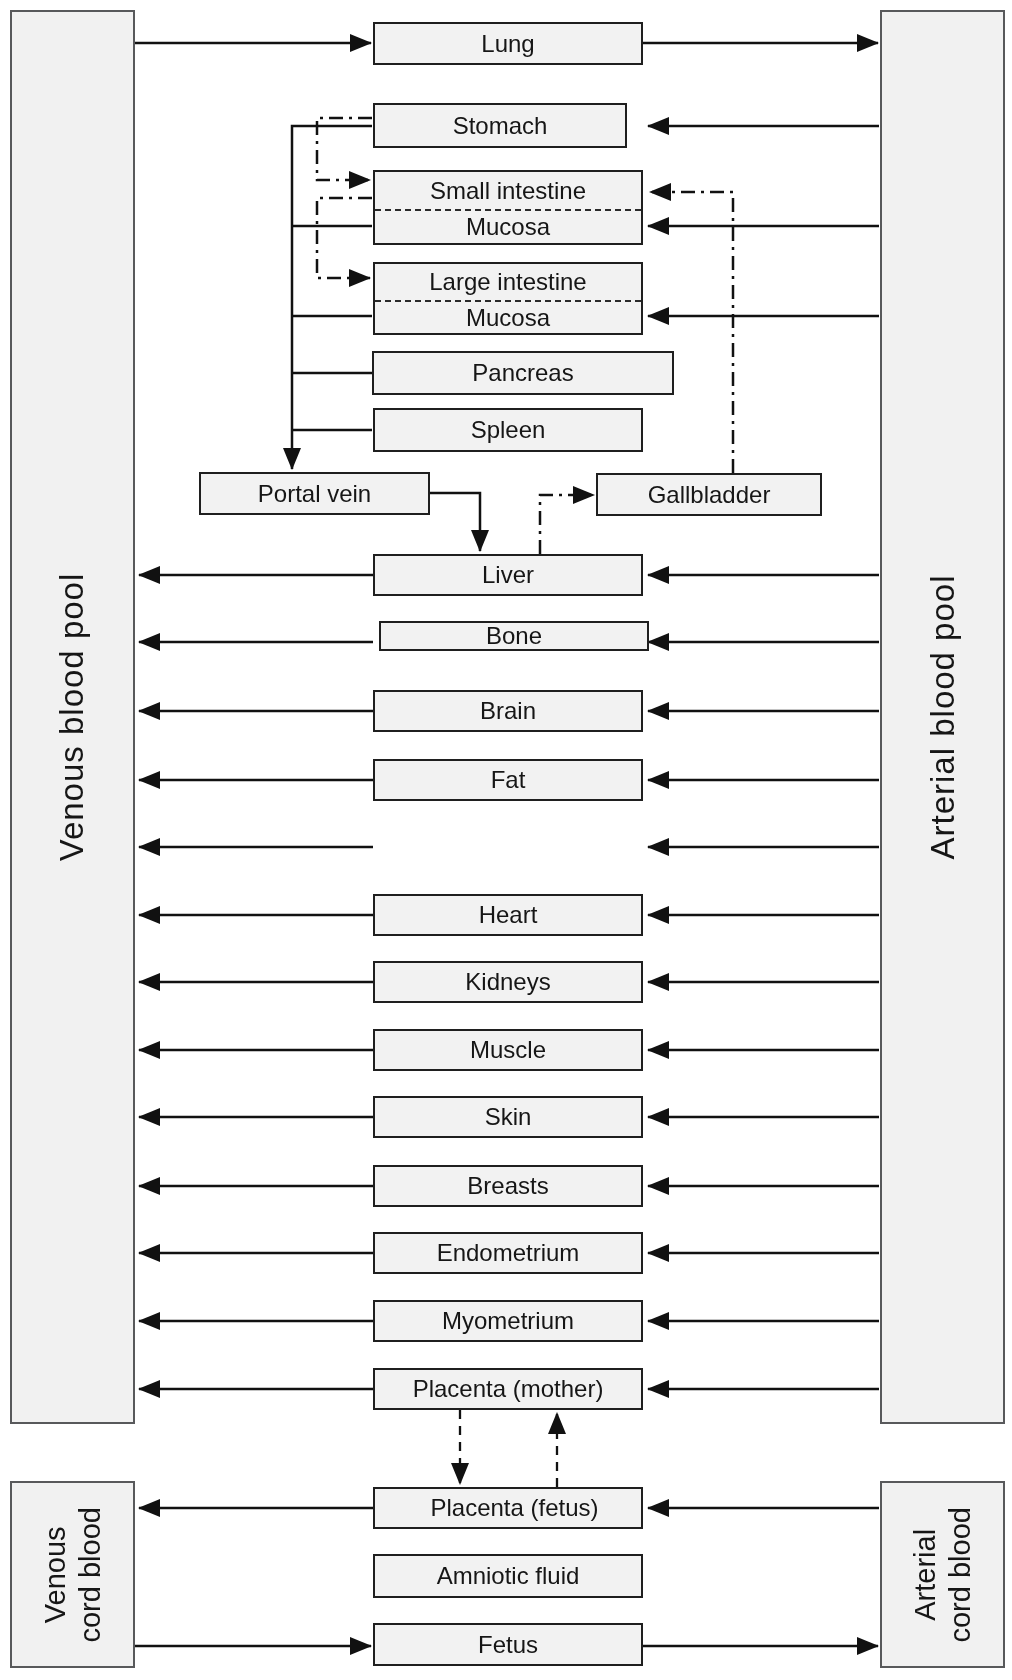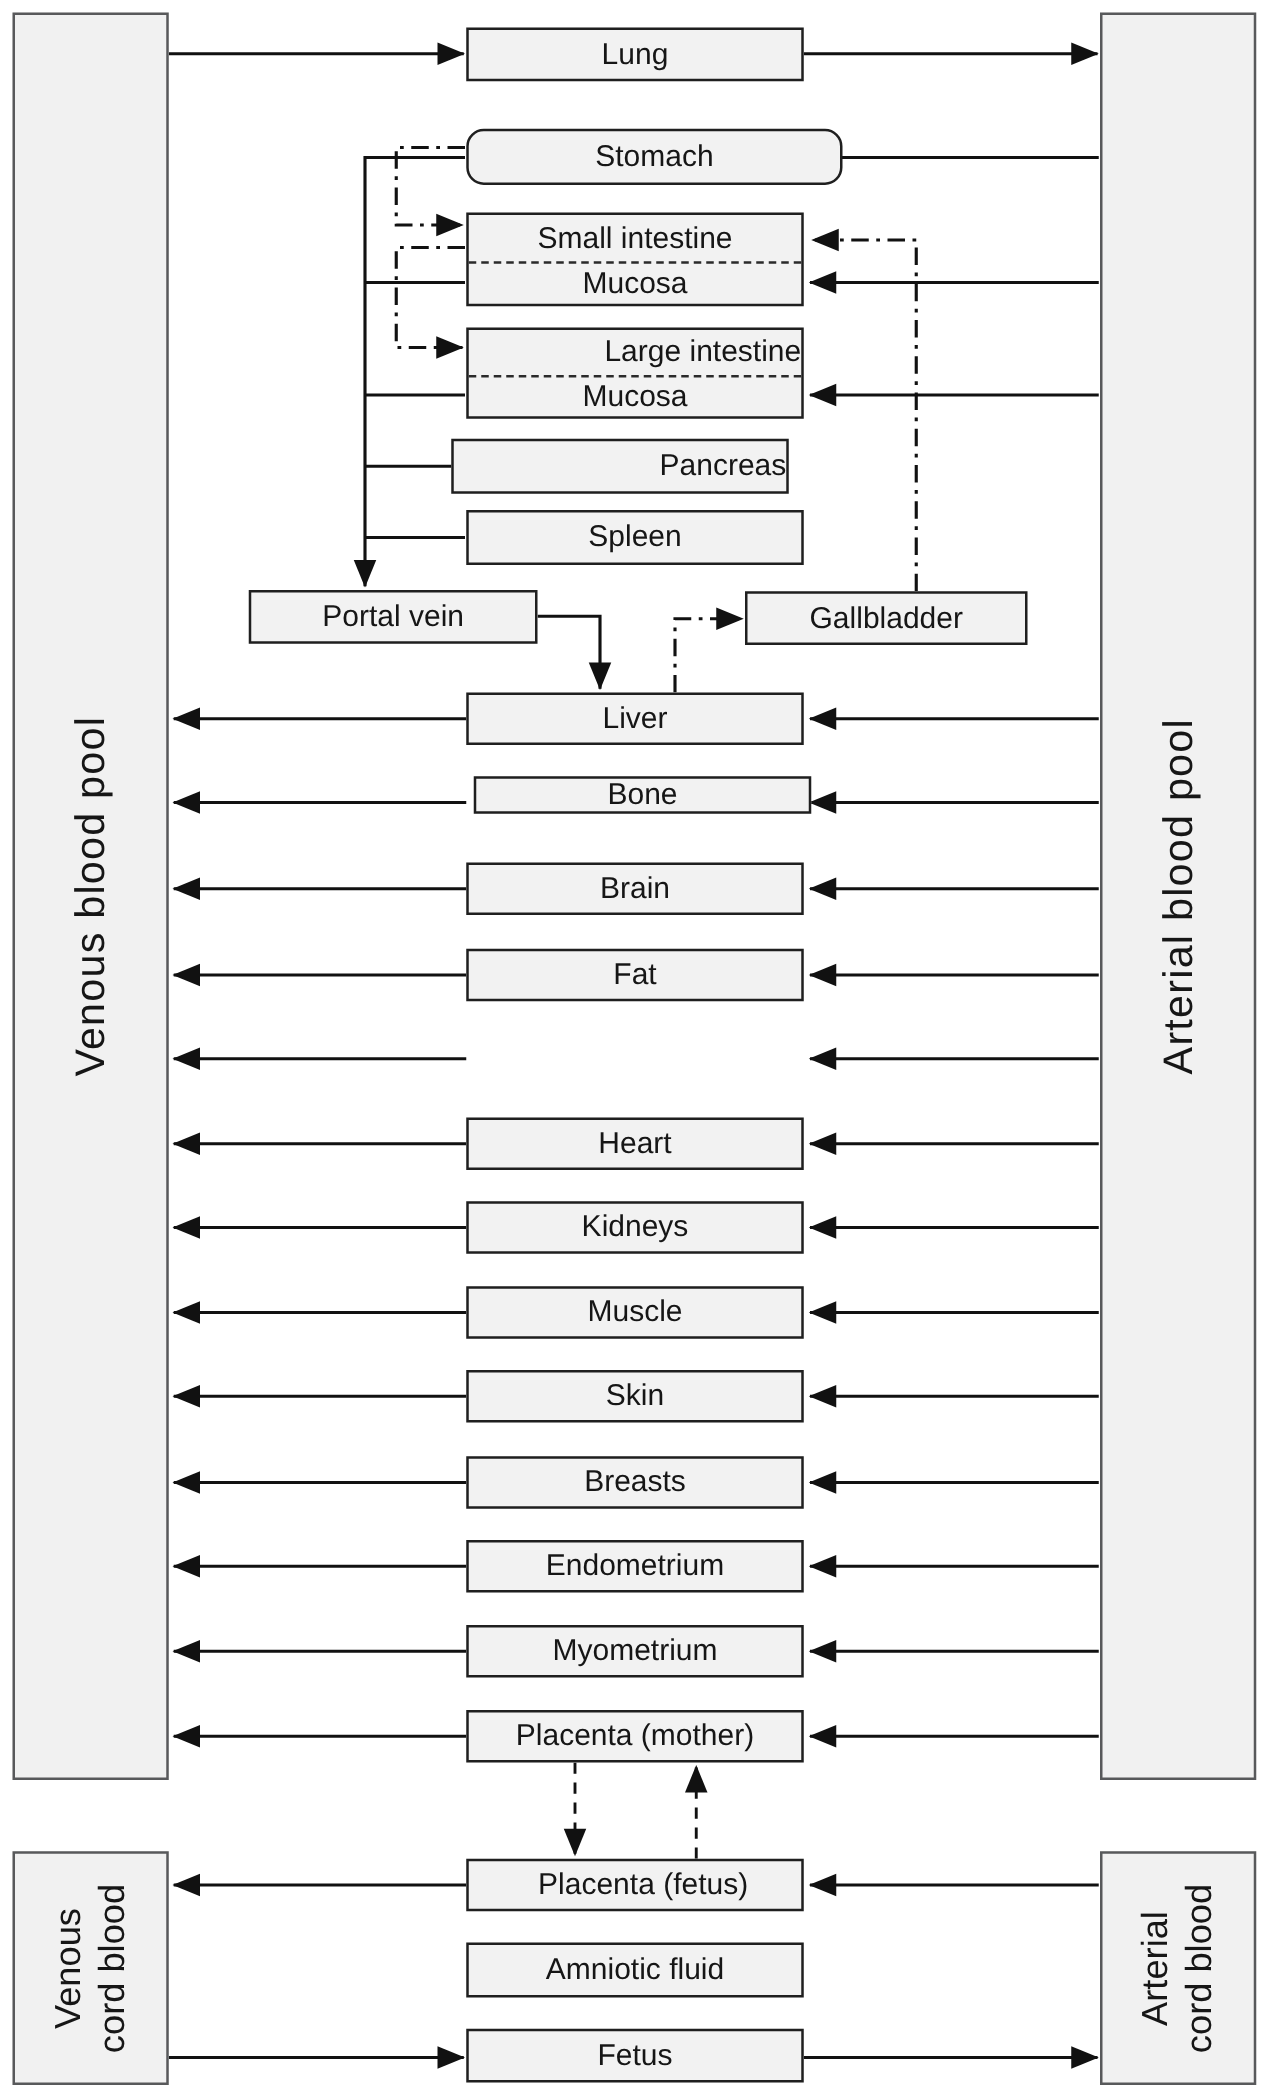--- a/index.html
+++ b/index.html
@@ -110,43 +110,43 @@
   <div class="pool" style="left:880px;top:1481px;width:125px;height:187px;">
     <span class="rot2">
       <span>Arterial</span>
       <span>cord blood</span>
     </span>
   </div>
 
   <div class="box" style="left:373px;top:22px;width:270px;height:43px;">
     <span>Lung</span>
   </div>
-  <div class="box" style="left:373px;top:103px;width:301px;height:45px;border-radius:14px;">
+  <div class="box" style="left:373px;top:103px;width:254px;height:45px;">
     <span>Stomach</span>
   </div>
 
   <div class="box split" style="left:373px;top:170px;width:270px;height:75px;">
     <div class="sec" style="height:37px;">
       <span>Small intestine</span>
     </div>
     <div class="sec bottom" style="flex:1;">
       <span>Mucosa</span>
     </div>
   </div>
 
   <div class="box split" style="left:373px;top:262px;width:270px;height:73px;">
-    <div class="sec" style="height:36px;justify-content:flex-end;">
+    <div class="sec" style="height:36px;">
       <span>Large intestine</span>
     </div>
     <div class="sec bottom" style="flex:1;">
       <span>Mucosa</span>
     </div>
   </div>
 
-  <div class="box" style="left:361px;top:351px;width:270px;height:44px;justify-content:flex-end;">
+  <div class="box" style="left:372px;top:351px;width:302px;height:44px;">
     <span>Pancreas</span>
   </div>
   <div class="box" style="left:373px;top:408px;width:270px;height:44px;">
     <span>Spleen</span>
   </div>
   <div class="box" style="left:199px;top:472px;width:231px;height:43px;">
     <span>Portal vein</span>
   </div>
   <div class="box" style="left:596px;top:473px;width:226px;height:43px;">
     <span>Gallbladder</span>

